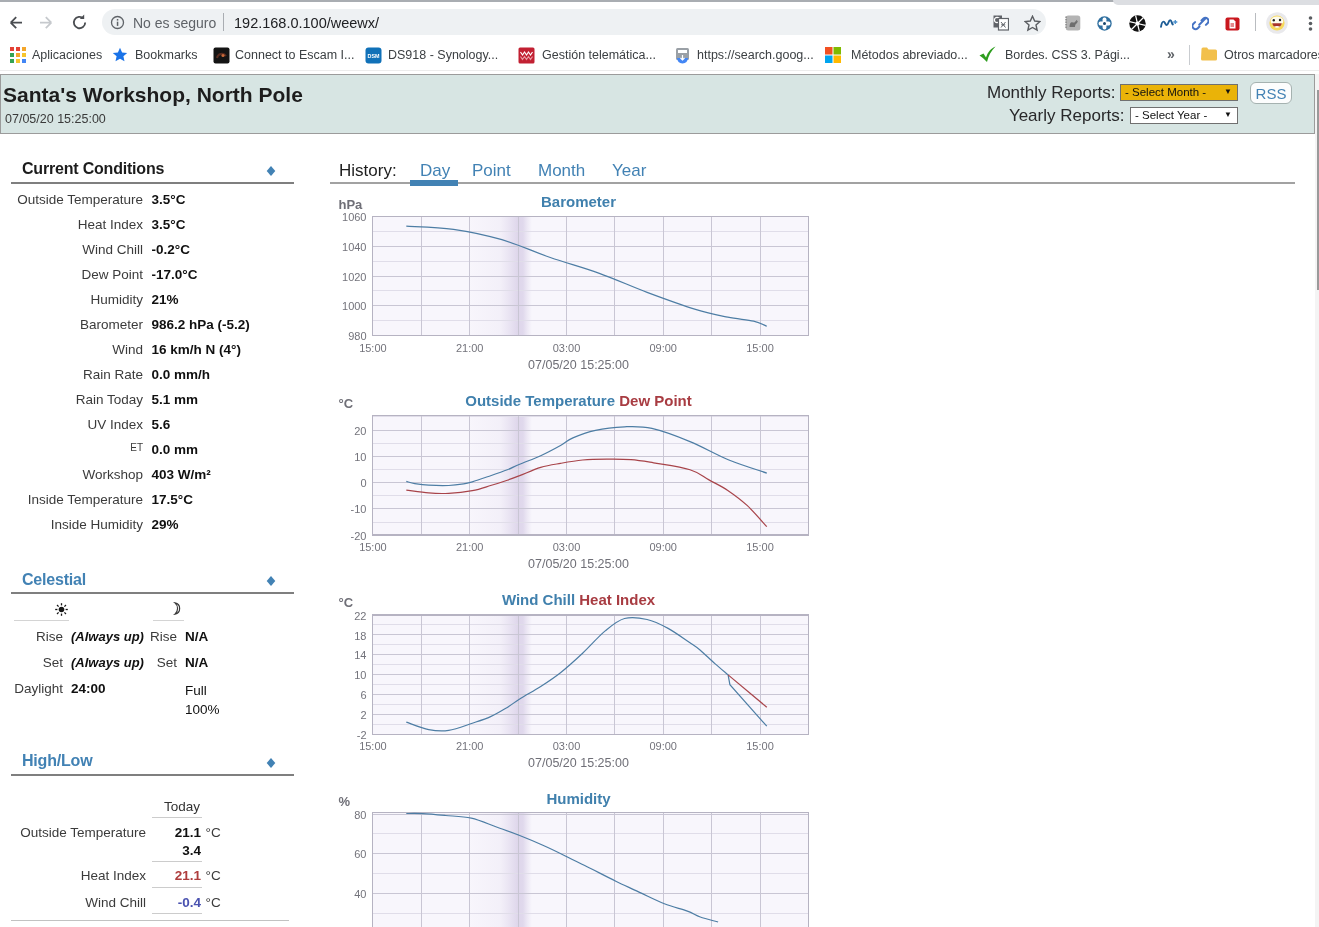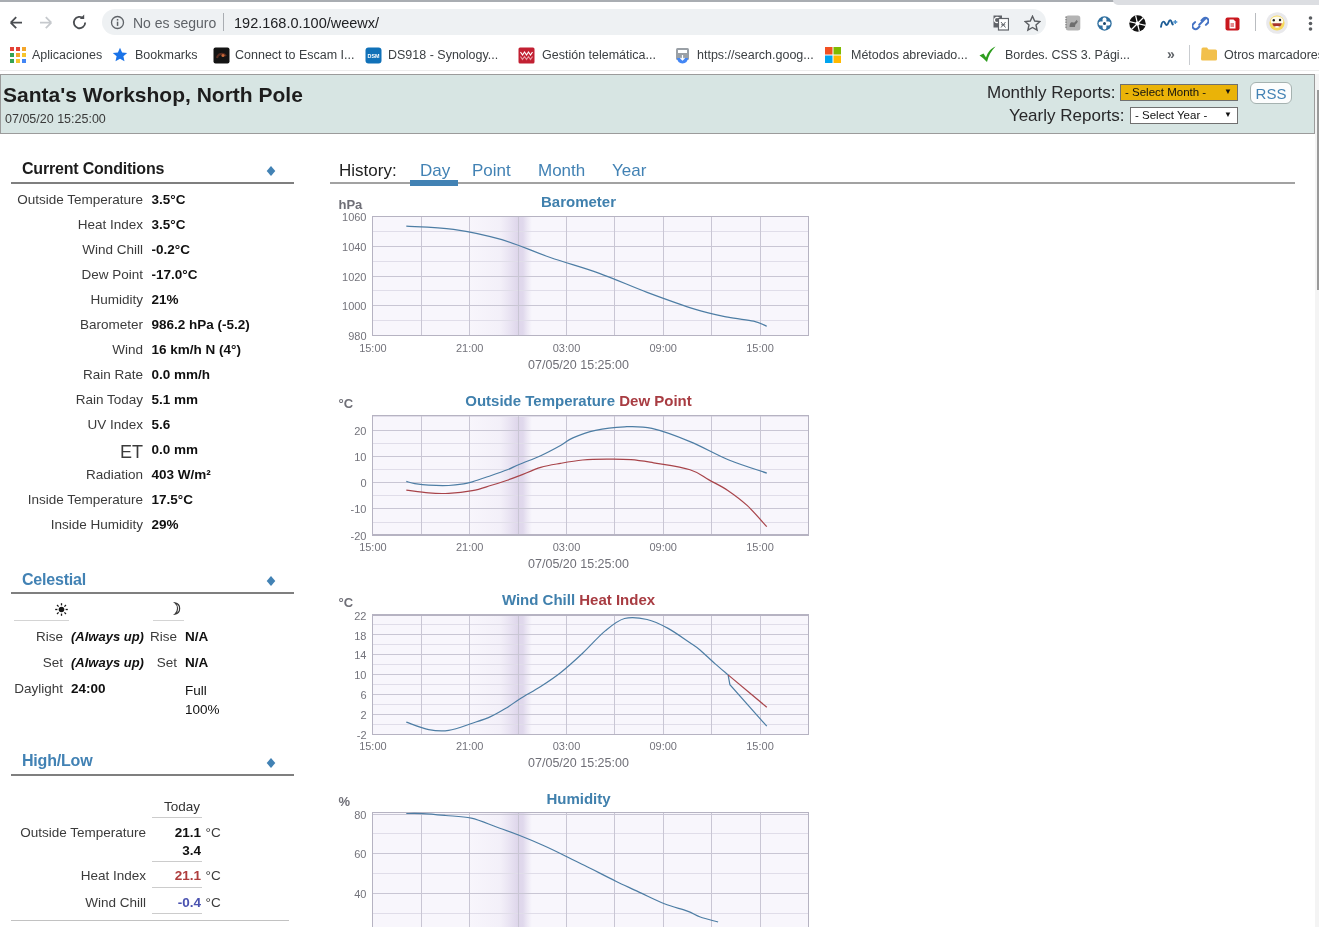--- a/index.html
+++ b/index.html
@@ -206,23 +206,23 @@
 <div class="abs r" style="left:0px;top:317.2px;width:143px;font-size:13.5px;color:#3b3b3b">Barometer</div>
 <div class="abs" style="left:151.5px;top:317.2px;font-size:13.5px;font-weight:bold;color:#101010">986.2 hPa (-5.2)</div>
 <div class="abs r" style="left:0px;top:342.2px;width:143px;font-size:13.5px;color:#3b3b3b">Wind</div>
 <div class="abs" style="left:151.5px;top:342.2px;font-size:13.5px;font-weight:bold;color:#101010">16 km/h N (4°)</div>
 <div class="abs r" style="left:0px;top:367.2px;width:143px;font-size:13.5px;color:#3b3b3b">Rain Rate</div>
 <div class="abs" style="left:151.5px;top:367.2px;font-size:13.5px;font-weight:bold;color:#101010">0.0 mm/h</div>
 <div class="abs r" style="left:0px;top:392.2px;width:143px;font-size:13.5px;color:#3b3b3b">Rain Today</div>
 <div class="abs" style="left:151.5px;top:392.2px;font-size:13.5px;font-weight:bold;color:#101010">5.1 mm</div>
 <div class="abs r" style="left:0px;top:417.2px;width:143px;font-size:13.5px;color:#3b3b3b">UV Index</div>
 <div class="abs" style="left:151.5px;top:417.2px;font-size:13.5px;font-weight:bold;color:#101010">5.6</div>
-<div class="abs r" style="left:0px;top:442.2px;width:143px;font-size:18px;color:#3b3b3b">ET</div>
+<div class="abs r" style="left:0px;top:442.2px;width:143px;font-size:10px;color:#3b3b3b">ET</div>
 <div class="abs" style="left:151.5px;top:442.2px;font-size:13.5px;font-weight:bold;color:#101010">0.0 mm</div>
-<div class="abs r" style="left:0px;top:467.2px;width:143px;font-size:13.5px;color:#3b3b3b">Radiation</div>
+<div class="abs r" style="left:0px;top:467.2px;width:143px;font-size:13.5px;color:#3b3b3b">Workshop</div>
 <div class="abs" style="left:151.5px;top:467.2px;font-size:13.5px;font-weight:bold;color:#101010">403 W/m²</div>
 <div class="abs r" style="left:0px;top:492.2px;width:143px;font-size:13.5px;color:#3b3b3b">Inside Temperature</div>
 <div class="abs" style="left:151.5px;top:492.2px;font-size:13.5px;font-weight:bold;color:#101010">17.5°C</div>
 <div class="abs r" style="left:0px;top:517.2px;width:143px;font-size:13.5px;color:#3b3b3b">Inside Humidity</div>
 <div class="abs" style="left:151.5px;top:517.2px;font-size:13.5px;font-weight:bold;color:#101010">29%</div>
 <div class="abs" style="left:22px;top:570.5px;font-size:16px;letter-spacing:-0.2px;font-weight:bold;color:#4282b4">Celestial</div>
 <svg class="abs" style="left:266px;top:575.5px" width="10" height="10" viewBox="0 0 10 10">
       <path d="M5 0 L9.3 5 L5 10 L0.7 5 Z" fill="#4282b4"></path>
     </svg>
 <div class="abs" style="left:11px;top:592px;width:283px;height:2px;background:#7f7f7f"></div>

